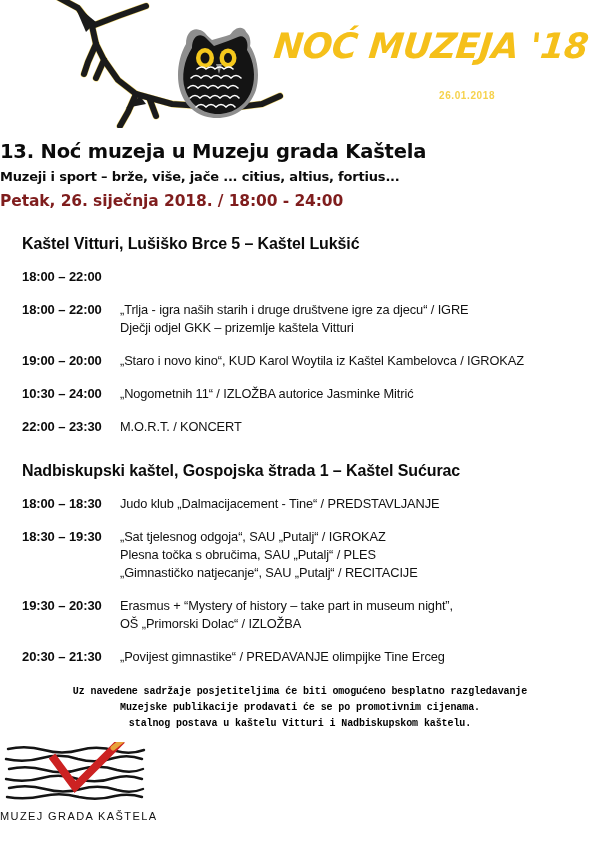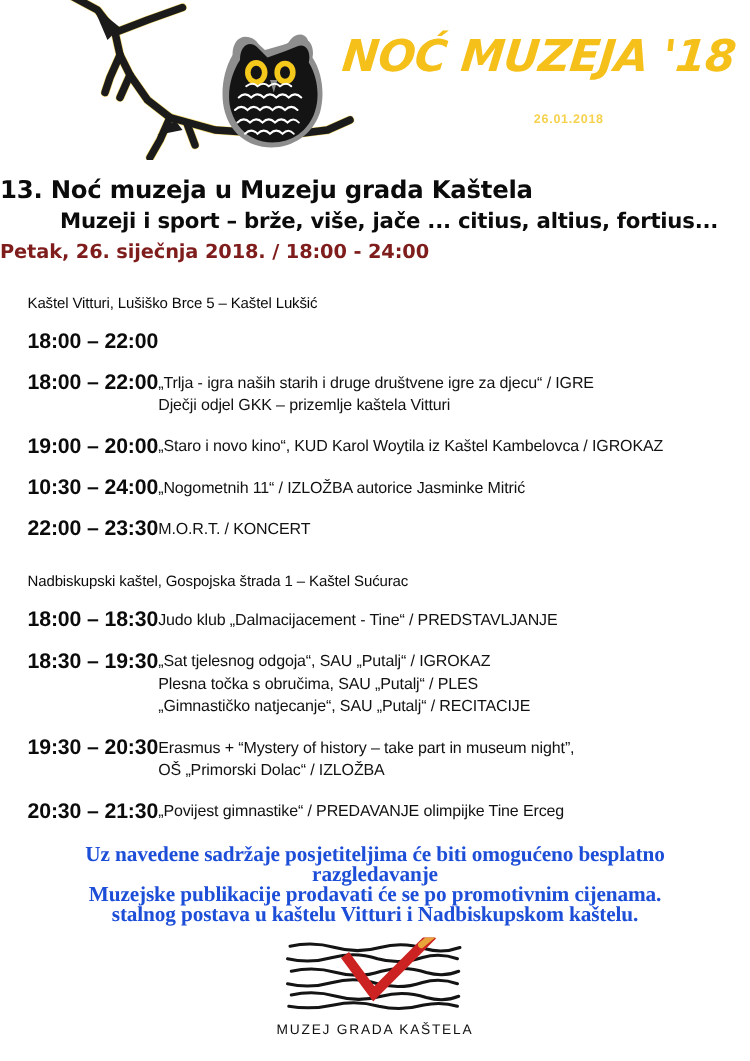--- a/index.html
+++ b/index.html
@@ -35,21 +35,21 @@
     font-size: 35px;
     font-weight: 700;
     font-style: italic;
     letter-spacing: -0.5px;
     color: #f5c01a;
     transform: skewX(-6deg);
     white-space: nowrap;
   }
   .logo-date {
     position: absolute;
-    left: 427px;
+    left: 439px;
     top: 90px;
     font-family: "Liberation Sans", sans-serif;
     font-size: 10px;
     font-weight: 700;
     letter-spacing: 0.6px;
     color: #f6d24c;
     white-space: nowrap;
   }
 
   
@@ -60,27 +60,26 @@
   .title-main {
     font-family: "DejaVu Sans", sans-serif;
     font-size: 19.5px;
     font-weight: 700;
     letter-spacing: -0.2px;
     line-height: 24px;
     color: #0b0b0b;
   }
   .title-sub {
     font-family: "DejaVu Sans", sans-serif;
-    font-size: 17px;
+    font-size: 13px;
     font-weight: 700;
     letter-spacing: -0.2px;
     line-height: 22px;
     margin-top: 2px;
     color: #0b0b0b;
-    margin-left: 48px;
   }
   .title-date {
     font-family: "DejaVu Sans", sans-serif;
     font-size: 15.5px;
     font-weight: 700;
     letter-spacing: -0.1px;
     line-height: 20px;
     margin-top: 3px;
     color: #7f1d1d;
   }
@@ -90,35 +89,35 @@
     padding: 0 18px 0 22px;
   }
   .venue {
     margin-top: 26px;
   }
   .venue:first-of-type {
     margin-top: 24px;
   }
   .venue-title {
     font-family: "Liberation Sans", sans-serif;
-    font-size: 12px;
-    font-weight: 400;
+    font-size: 16px;
+    font-weight: 700;
     letter-spacing: -0.1px;
     color: #0b0b0b;
     margin-bottom: 4px;
   }
   .event {
     display: flex;
     align-items: flex-start;
     margin-top: 15px;
   }
   .event-time {
     flex: 0 0 98px;
     font-family: "Liberation Sans", sans-serif;
-    font-size: 17px;
+    font-size: 13px;
     font-weight: 700;
     letter-spacing: -0.1px;
     line-height: 18px;
     color: #0b0b0b;
     white-space: nowrap;
   }
   .event-lines {
     flex: 1 1 auto;
     min-width: 0;
   }
@@ -132,34 +131,33 @@
     white-space: nowrap;
   }
 
   
   .note {
     text-align: center;
     margin-top: 18px;
     padding: 0 24px;
   }
   .note-line {
-    font-family: Liberation Serif, serif;
-    font-size: 17px;
+    font-family: Liberation Mono, monospace;
+    font-size: 10px;
     font-weight: 700;
     letter-spacing: -0.1px;
     line-height: 16px;
-    color: #1d4ed8;
+    color: #000000;
   }
 
   
   .museum-logo {
     margin-top: 10px;
     display: flex;
     flex-direction: column;
-    align-items: center;
   }
   .museum-caption {
     font-family: "Liberation Sans", sans-serif;
     font-size: 11px;
     font-weight: 400;
     letter-spacing: 1.4px;
     color: #111111;
     margin-top: 6px;
   }
 </style>

